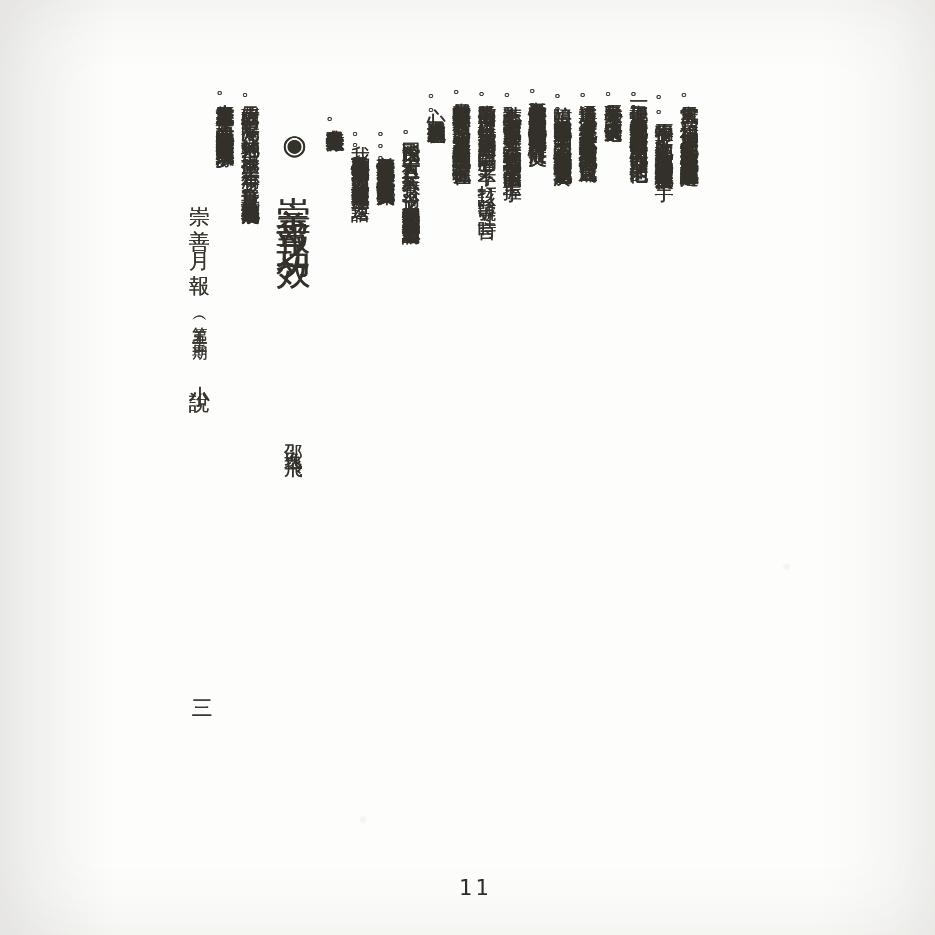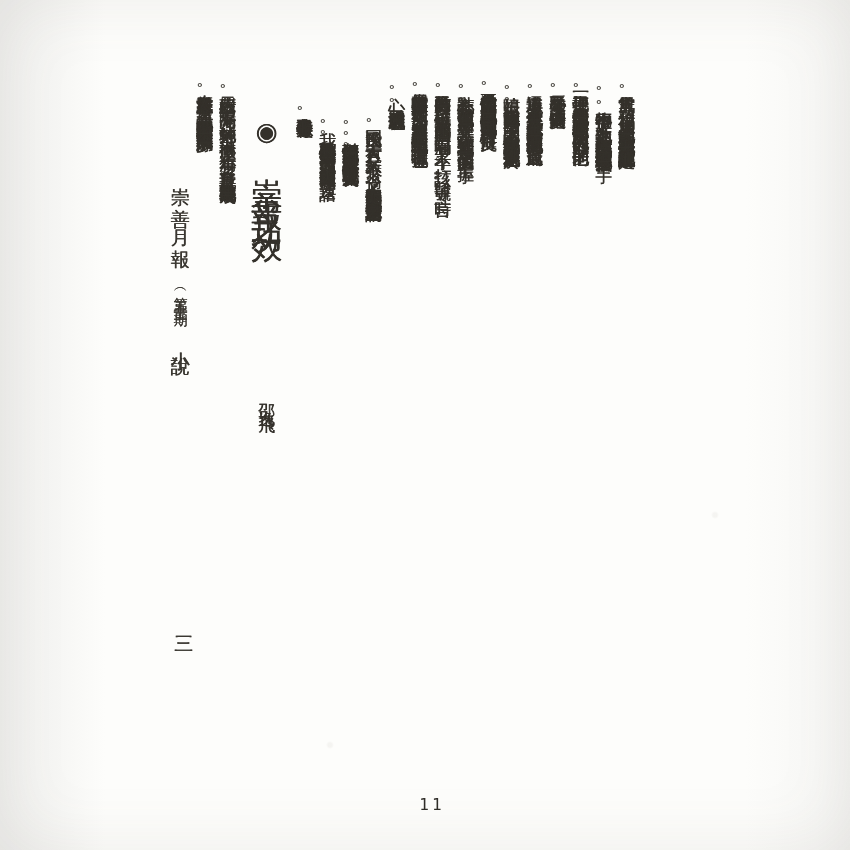--- a/index.html
+++ b/index.html
@@ -43,21 +43,21 @@
   .margin-block .pub{font-size:19px;letter-spacing:21px;text-shadow:0.4px 0 0 currentColor;}
   .margin-block .issue{font-size:14px;letter-spacing:4px;margin-top:22px;text-shadow:0.3px 0 0 currentColor;}
   .margin-block .section{font-size:19px;letter-spacing:5px;margin-top:22px;text-shadow:0.4px 0 0 currentColor;}
   .folio{
     position:absolute;left:174px;top:631px;font-size:19px;color:#3a3731;
     text-shadow:0.4px 0 0 currentColor;
   }
   .pagenum{
     position:absolute;left:0;right:0;top:795px;text-align:center;
     font-family:"DejaVu Sans Mono",monospace;
-    font-size:16px;letter-spacing:3px;color:#2f2d28;padding-left:14px;
+    font-size:20px;letter-spacing:3px;color:#2f2d28;padding-left:14px;
   }
 </style>
 </head>
 <body>
 
 <div class="scan">
 
   <div class="text-block">
     <div class="col">風雲無常。禍福相倚。此年他的老子病了。但是他的老子有一種毛病。是一日三餐總是醉醺醺地</div>
     <div class="col">。少不得盃中物。他病在牀上。仍舊要囑啓運兄弟去沽酒。啓運被他煎藥傳茶總得不耐煩。一手</div>

